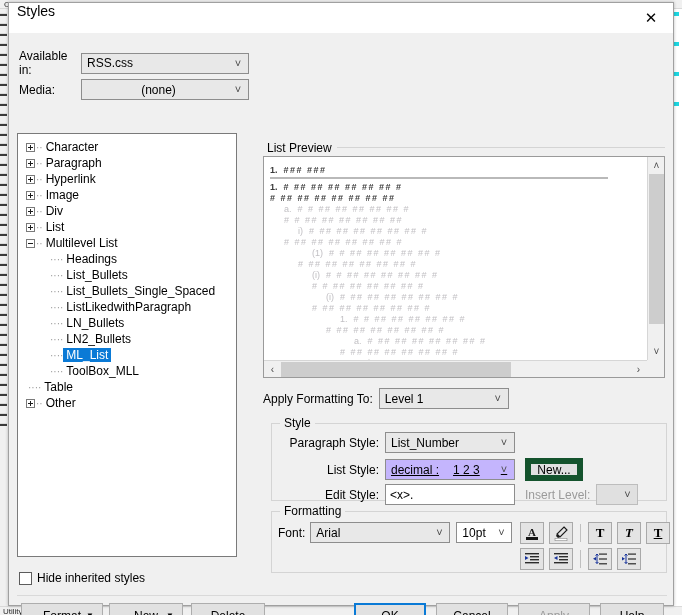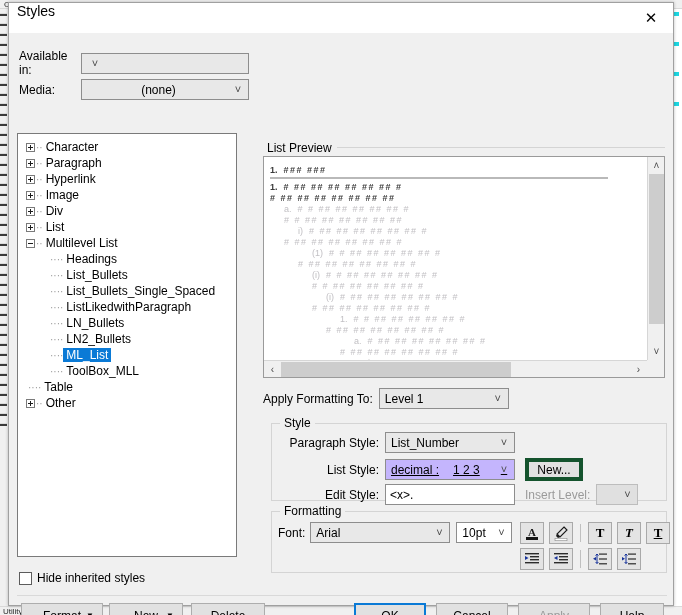--- a/index.html
+++ b/index.html
@@ -180,21 +180,21 @@
   #style-group { left: 262px; top: 390px; width: 396px; height: 78px; }
   #style-para-row { position: absolute; left: 0; top: 8px; width: 100%; display: flex; align-items: center; }
   .sgl { width: 113px; text-align: right; padding-right: 6px; font-size: 12px; }
   #style-para-combo { width: 130px; }
   #link-para-text { margin-left: 10px; font-size: 12px; white-space: nowrap; }
   #style-list-row { position: absolute; left: 0; top: 34px; width: 100%; display: flex; align-items: center; }
   #style-list-combo { width: 130px; background: #c4b5fd; text-decoration: underline; }
   #style-list-combo .cv { display: flex; gap: 14px; }
   #new-btn {
     margin-left: 10px; width: 58px; height: 23px; background: #e1e1e1;
-    border: 4px solid #14532d; font-size: 12px; display: flex;
+    border: 6px solid #14532d; font-size: 12px; display: flex;
     align-items: center; justify-content: center; cursor: pointer;
   }
   #style-edit-row { position: absolute; left: 0; top: 60px; width: 100%; display: flex; align-items: center; }
   #style-edit-field { width: 130px; }
   #insert-level-label { margin-left: 10px; font-size: 12px; color: #9a9a9a; }
   #insert-level-combo { width: 42px; margin-left: 6px; }
 
   #fmt-group { left: 262px; top: 478px; width: 396px; height: 62px; }
   #font-row { position: absolute; left: 6px; top: 10px; display: flex; align-items: center; }
   #font-row .lbl { margin-right: 5px; }
@@ -306,20 +306,21 @@
   <div id="titlebar">
     <span id="title-text">Styles</span>
     <div id="close-btn">✕</div>
   </div>
 
   <div id="dlg-body">
 
     <div class="row" id="available-row">
       <span class="lbl">Available in:</span>
       <div class="combo" id="available-combo">
+        <span class="cv">RSS.css</span>
         <span class="chev">˅</span>
       </div>
     </div>
 
     <div class="row" id="media-row">
       <span class="lbl">Media:</span>
       <div class="combo" id="media-combo">
         <span class="cv">(none)</span>
         <span class="chev">˅</span>
       </div>

